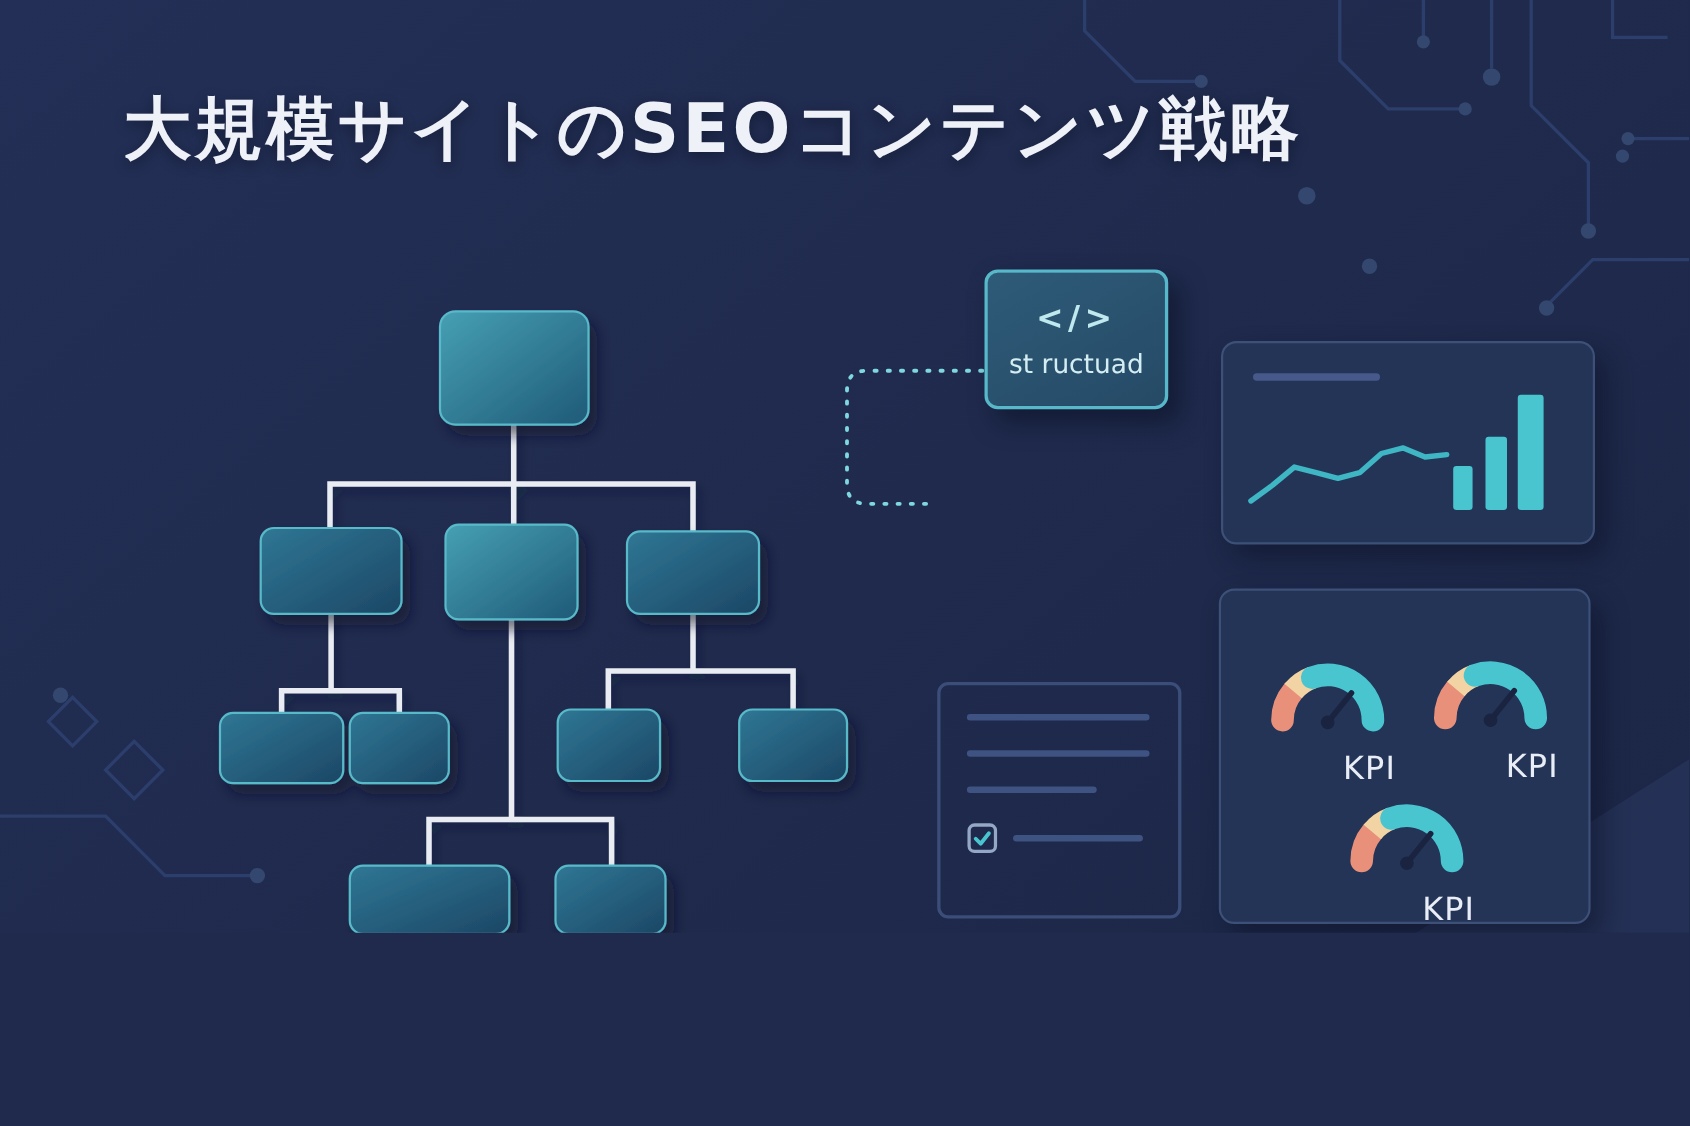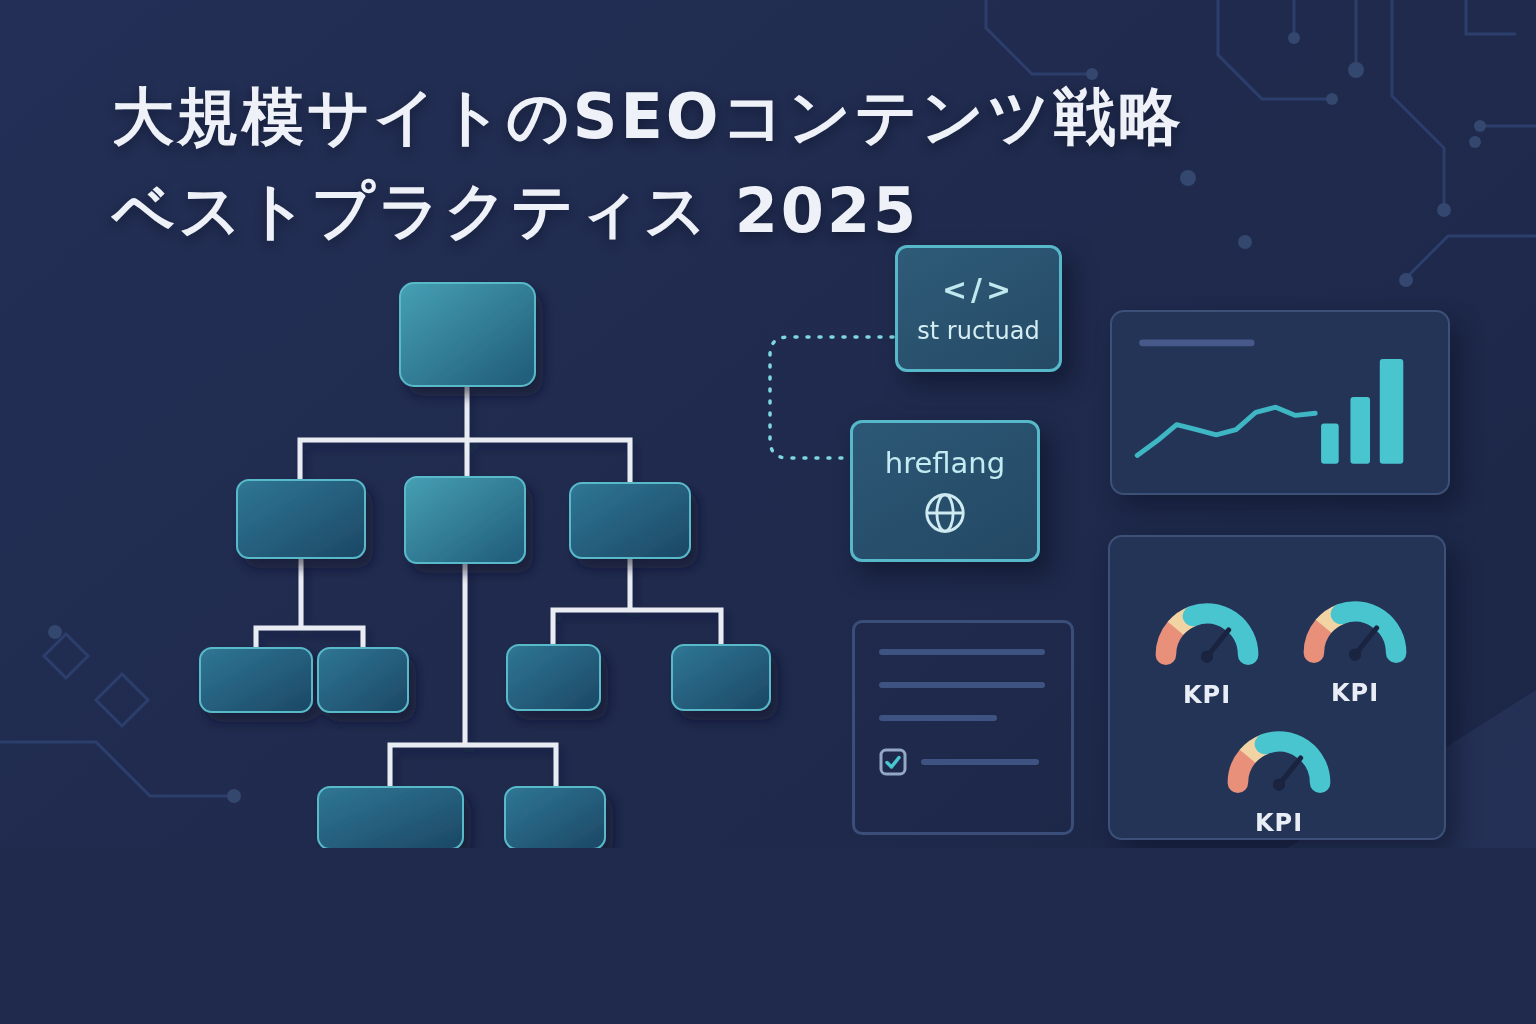--- a/index.html
+++ b/index.html
@@ -41,22 +41,22 @@
   .gauge{position:absolute;width:124px;height:74px}
   .gauge.g1{left:35px;top:56px}
   .gauge.g2{left:183px;top:54px}
   .gauge.g3{left:107px;top:184px}
   .seg{fill:none;stroke-width:20}
   .seg.orange{stroke:#e8907a}
   .seg.cream{stroke:#f2d3a4}
   .seg.teal{stroke:#49c5cf}
   .needle{stroke:#1a2440;stroke-width:5;stroke-linecap:round}
   .hub{fill:#1a2440}
-  .kpi-label{position:absolute;width:124px;text-align:center;color:#e9edf5;
-    font-weight:700;font-size:24px;letter-spacing:1px}
+  .kpi-label{position:absolute;width:124px;text-align:right;color:#e9edf5;
+    font-weight:400;font-size:29px;letter-spacing:1px}
   .kpi-label.l1{left:35px;top:144px}
   .kpi-label.l2{left:183px;top:142px}
   .kpi-label.l3{left:107px;top:272px}
 </style>
 </head>
 <body>
 
 <div class="stage">
 
   <svg class="bg" viewBox="0 0 1536 1024">
@@ -146,38 +146,27 @@
         <rect x="672" y="645" width="98" height="65" rx="12" fill="url(#gradNode)"></rect>
         <rect x="318" y="787" width="145" height="62" rx="12" fill="url(#gradNode)"></rect>
         <rect x="505" y="787" width="100" height="62" rx="12" fill="url(#gradNode)"></rect>
       </g>
       <path d="M 893 337 H 788 Q 770 337 770 355 V 440 Q 770 458 788 458 H 848" stroke="#7fd8e0" stroke-width="3.5" stroke-dasharray="2 10" stroke-linecap="round" fill="none"></path>
     </g>
   </svg>
 
   <h1 class="title">
     <span class="line">大規模サイトのSEOコンテンツ戦略</span>
-    <span class="line">ベストプラクティス 2025</span>
   </h1>
 
   <div class="card structurad">
     <div class="code-icon">&lt;/&gt;</div>
     <div class="card-label">st ructuad</div>
   </div>
 
-  <div class="card hreflang">
-    <div class="card-label">hreflang</div>
-    <svg class="globe" viewBox="0 0 48 48">
-      <g fill="none" stroke="#cfeaf0" stroke-width="3">
-        <circle cx="24" cy="24" r="19"></circle>
-        <ellipse cx="24" cy="24" rx="8.5" ry="19"></ellipse>
-        <path d="M 5 24 H 43"></path>
-      </g>
-    </svg>
-  </div>
 
   <div class="checklist">
     <div class="cl-line w1"></div>
     <div class="cl-line w1"></div>
     <div class="cl-line w2"></div>
     <div class="cl-row">
       <svg class="checkbox" viewBox="0 0 28 28">
         <rect x="2" y="2" width="24" height="24" rx="5" fill="none" stroke="#94a7c4" stroke-width="3"></rect>
         <path d="M 8 14.5 L 12.5 19 L 20 9.5" fill="none" stroke="#49c5cf" stroke-width="3.5" stroke-linecap="round" stroke-linejoin="round"></path>
       </svg>

